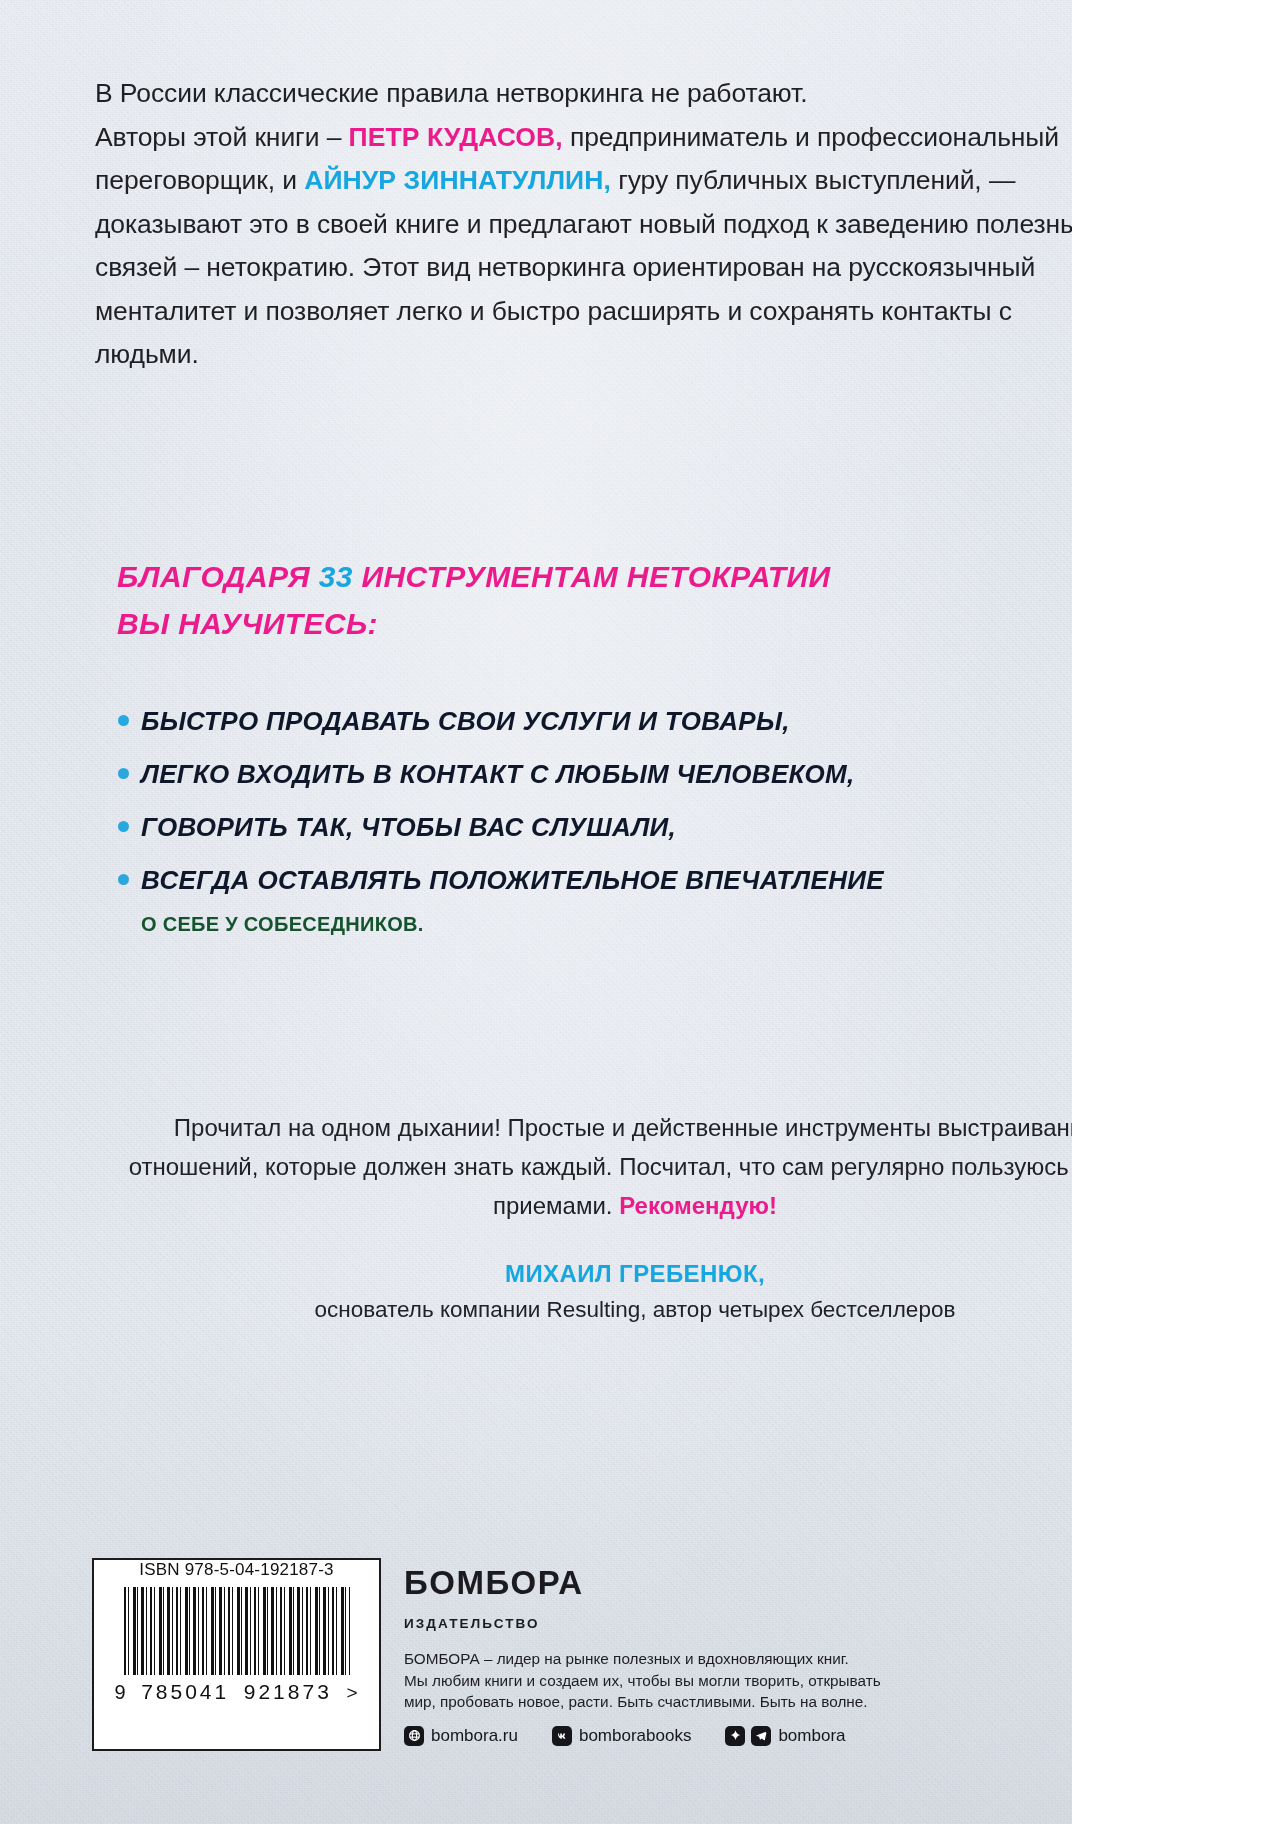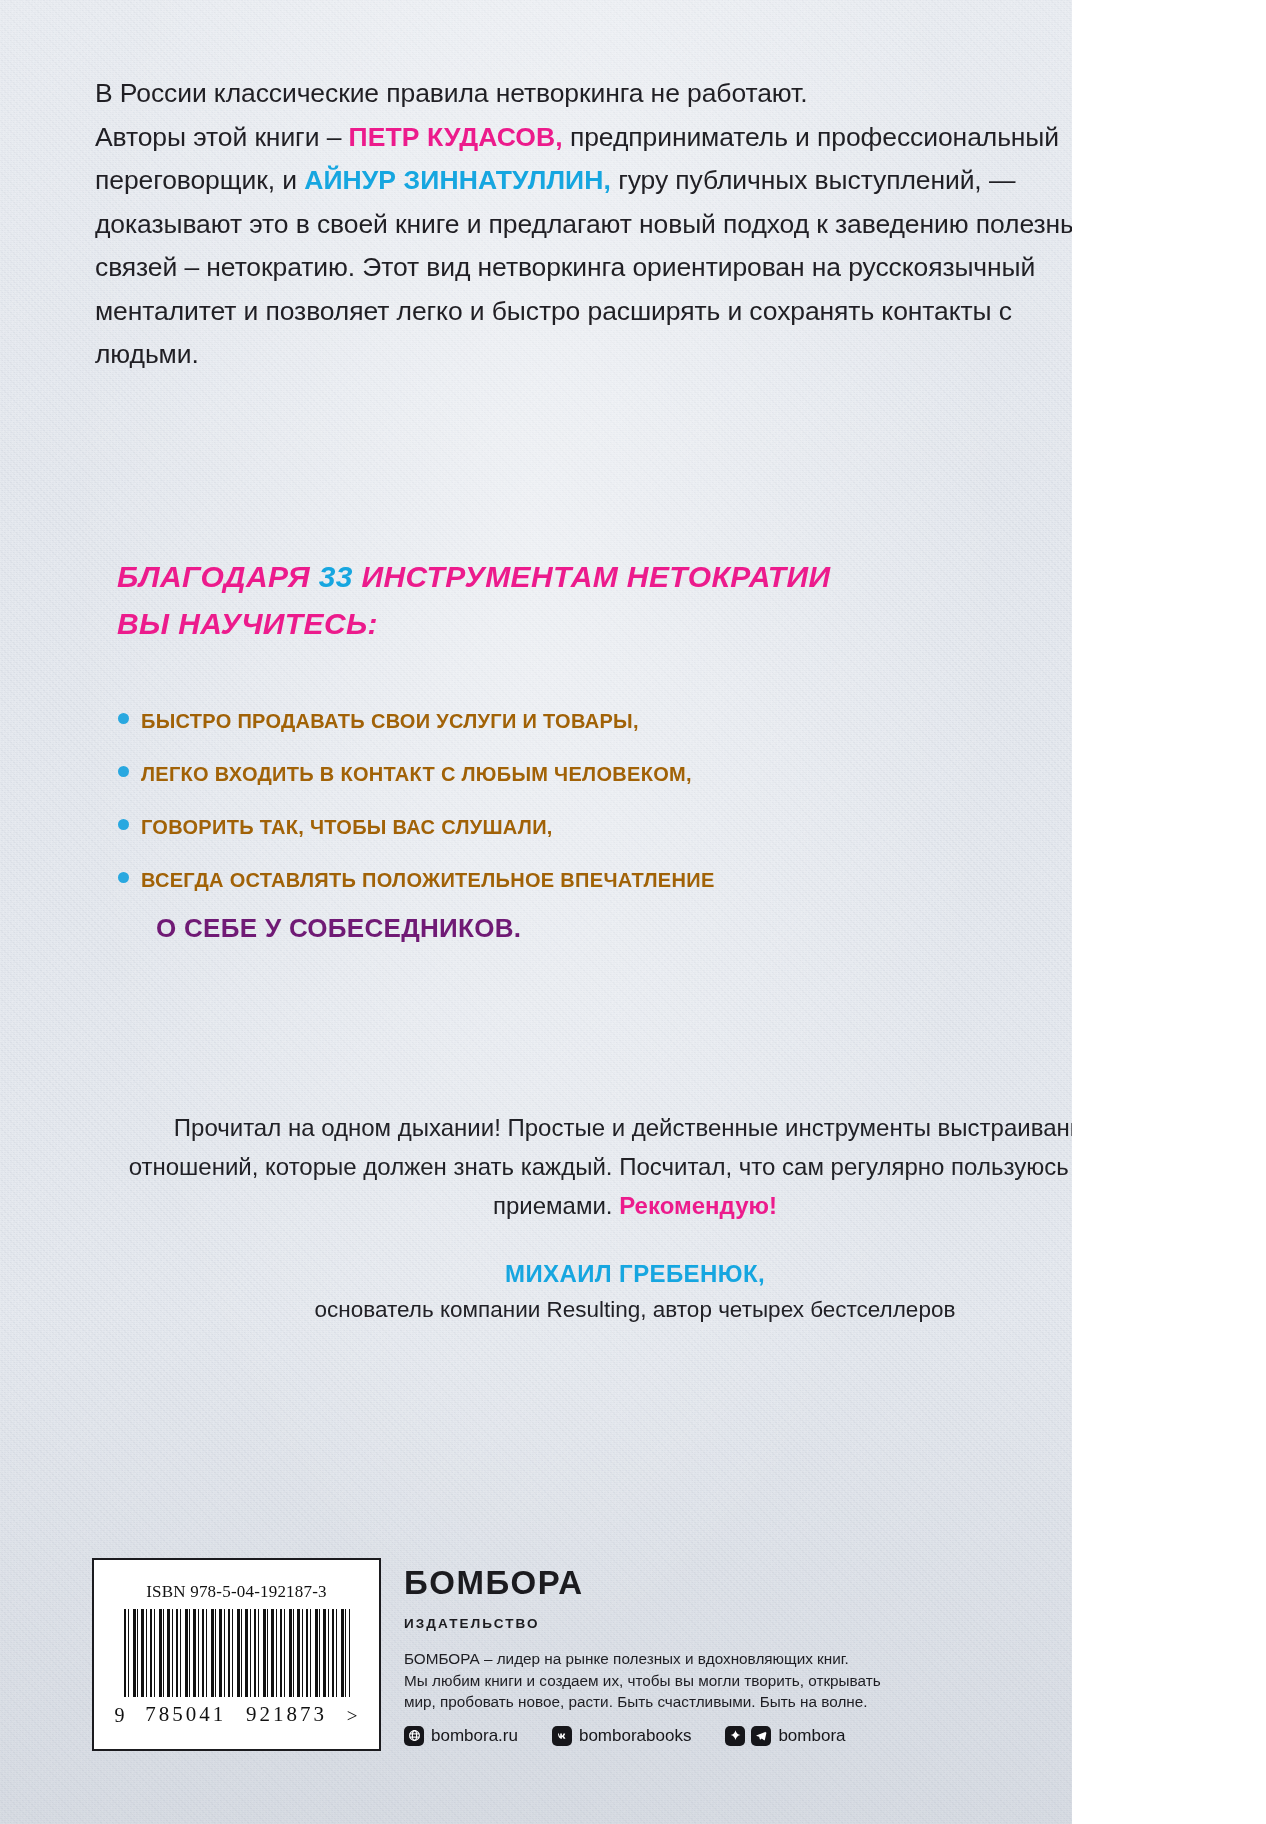--- a/index.html
+++ b/index.html
@@ -109,35 +109,36 @@
     flex: 0 0 auto;
     width: 11px;
     height: 11px;
     border-radius: 50%;
     background: #29a8e0;
     margin-right: 12px;
     position: relative;
     top: -4px;
   }
   .benefit-text {
-    font-size: 20px;
-    font-weight: bold;
-    color: #a16207;
+    font-size: 26px;
+    font-weight: bold;
+    color: #0f172a;
     letter-spacing: 0.3px;
     line-height: 32px;
     text-transform: uppercase;
     white-space: nowrap;
+    font-style: italic;
   }
   .benefit-cont {
-    margin-left: 38px;
+    margin-left: 23px;
     margin-top: -4px;
     margin-bottom: 21px;
-    font-size: 26px;
-    font-weight: bold;
-    color: #701a75;
+    font-size: 20px;
+    font-weight: bold;
+    color: #14532d;
     letter-spacing: 0.3px;
     text-transform: uppercase;
   }
 
   
   .quote {
     position: absolute;
     left: 120px;
     top: 1108px;
     width: 1030px;
@@ -186,22 +187,20 @@
     left: 92px;
     top: 2px;
     width: 289px;
     height: 193px;
     background: #ffffff;
     border: 2px solid #1b1b1f;
     box-sizing: border-box;
     display: flex;
     flex-direction: column;
     align-items: center;
-    padding-top: 22px;
-    font-family: Liberation Serif, serif;
   }
   .isbn-text {
     font-size: 17px;
     color: #111;
     letter-spacing: 0.2px;
     margin-bottom: 7px;
   }
   .barcode-bars {
     width: 226px;
     height: 88px;

